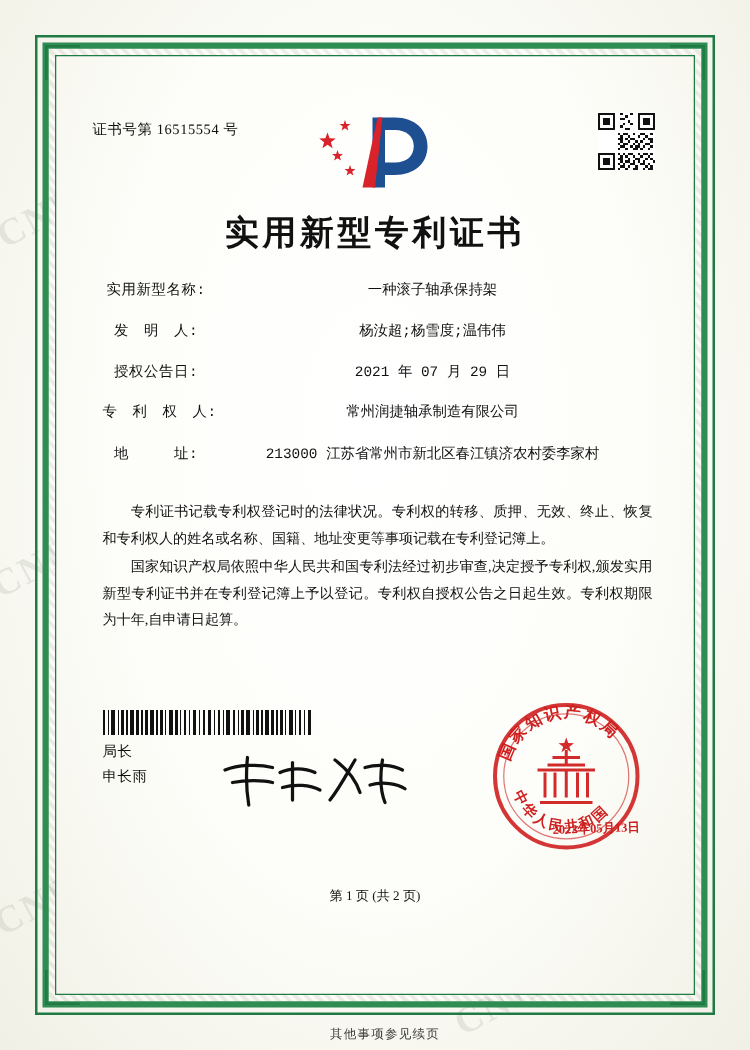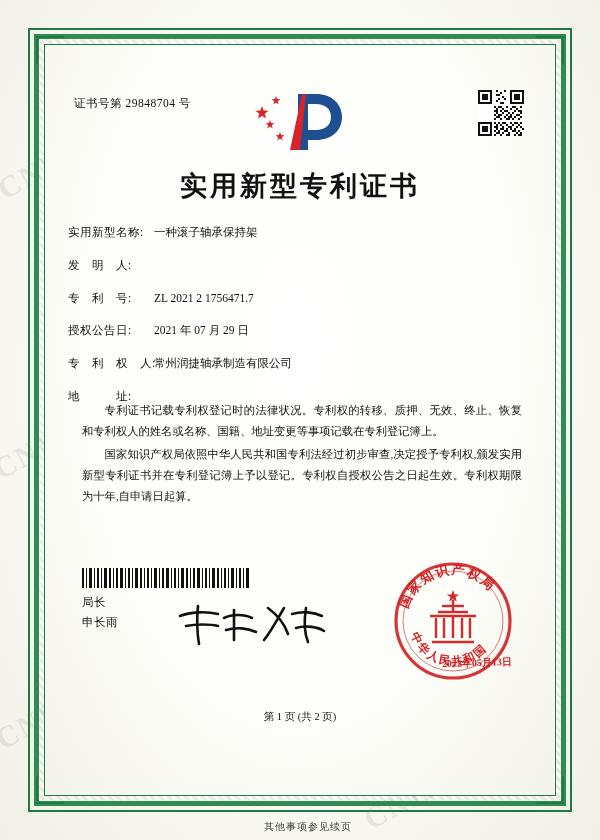--- a/index.html
+++ b/index.html
@@ -78,23 +78,24 @@
     width:108px;height:66px;
   }
 
   .title{
     position:absolute;left:0;right:0;top:116px;text-align:center;
     font-size:27px;font-weight:bold;letter-spacing:3px;color:#111;
     font-family:"DejaVu Sans","Liberation Sans",sans-serif;
   }
 
   .fields{
-    position:absolute;left:16px;right:24px;top:172px;
+    position:absolute;left:30px;right:24px;top:172px;
     font-size:11.5px;color:#111;
-    font-family:Liberation Serif, serif;
+    font-family:Liberation Mono, monospace;
+    text-align:center;
   }
   .frow{
     display:flex;align-items:flex-start;margin-bottom:15.5px;
     line-height:1.5;
   }
   .flabel{
     width:86px;flex:0 0 86px;white-space:nowrap;letter-spacing:0.5px;
   }
   .fvalue{flex:1 1 auto;}
   .frow.dual .fvalue{flex:0 0 auto;min-width:190px;}
@@ -162,21 +163,21 @@
   <div class="frame-outer"></div>
   <div class="frame-mid"></div>
   <div class="frame-inner"></div>
   <div class="corner c-tl"></div>
   <div class="corner c-tr"></div>
   <div class="corner c-bl"></div>
   <div class="corner c-br"></div>
 
   <div class="content">
 
-    <div class="cert-no">证书号第 29848704 号</div>
+    <div class="cert-no">证书号第 16515554 号</div>
 
     <div class="qr">
       <svg width="46" height="46" viewBox="0 0 23 23" shape-rendering="crispEdges">
         <rect width="23" height="23" fill="#fff"></rect>
         <g fill="#111">
           <rect x="0" y="0" width="7" height="1"></rect>
             <rect x="0" y="6" width="7" height="1"></rect>
           <rect x="0" y="0" width="1" height="7"></rect>
             <rect x="6" y="0" width="1" height="7"></rect>
           <rect x="2" y="2" width="3" height="3"></rect>
@@ -293,35 +294,33 @@
 
     <div class="title">实用新型专利证书</div>
 
     <div class="fields">
       <div class="frow">
         <div class="flabel">实用新型名称:</div>
         <div class="fvalue">一种滚子轴承保持架</div>
       </div>
       <div class="frow">
         <div class="flabel">发　明　人:</div>
-      </div>
-      <div class="frow">
-        <div class="flabel">专　利　号:</div>
-        <div class="fvalue">ZL 2021 2 1756471.7</div>
+        <div class="fvalue">杨汝超;杨雪度;温伟伟</div>
       </div>
       <div class="frow">
         <div class="flabel">授权公告日:</div>
         <div class="fvalue">2021 年 07 月 29 日</div>
       </div>
       <div class="frow">
         <div class="flabel">专　利　权　人:</div>
         <div class="fvalue">常州润捷轴承制造有限公司</div>
       </div>
       <div class="frow">
         <div class="flabel">地　　　址:</div>
+        <div class="fvalue">213000 江苏省常州市新北区春江镇济农村委李家村</div>
       </div>
     </div>
 
     <div class="paras">
       <p>专利证书记载专利权登记时的法律状况。专利权的转移、质押、无效、终止、恢复和专利权人的姓名或名称、国籍、地址变更等事项记载在专利登记簿上。</p>
       <p>国家知识产权局依照中华人民共和国专利法经过初步审查,决定授予专利权,颁发实用新型专利证书并在专利登记簿上予以登记。专利权自授权公告之日起生效。专利权期限为十年,自申请日起算。</p>
     </div>
 
     <div class="barcode">
       <svg width="170" height="20" viewBox="0 0 170 20" shape-rendering="crispEdges">

